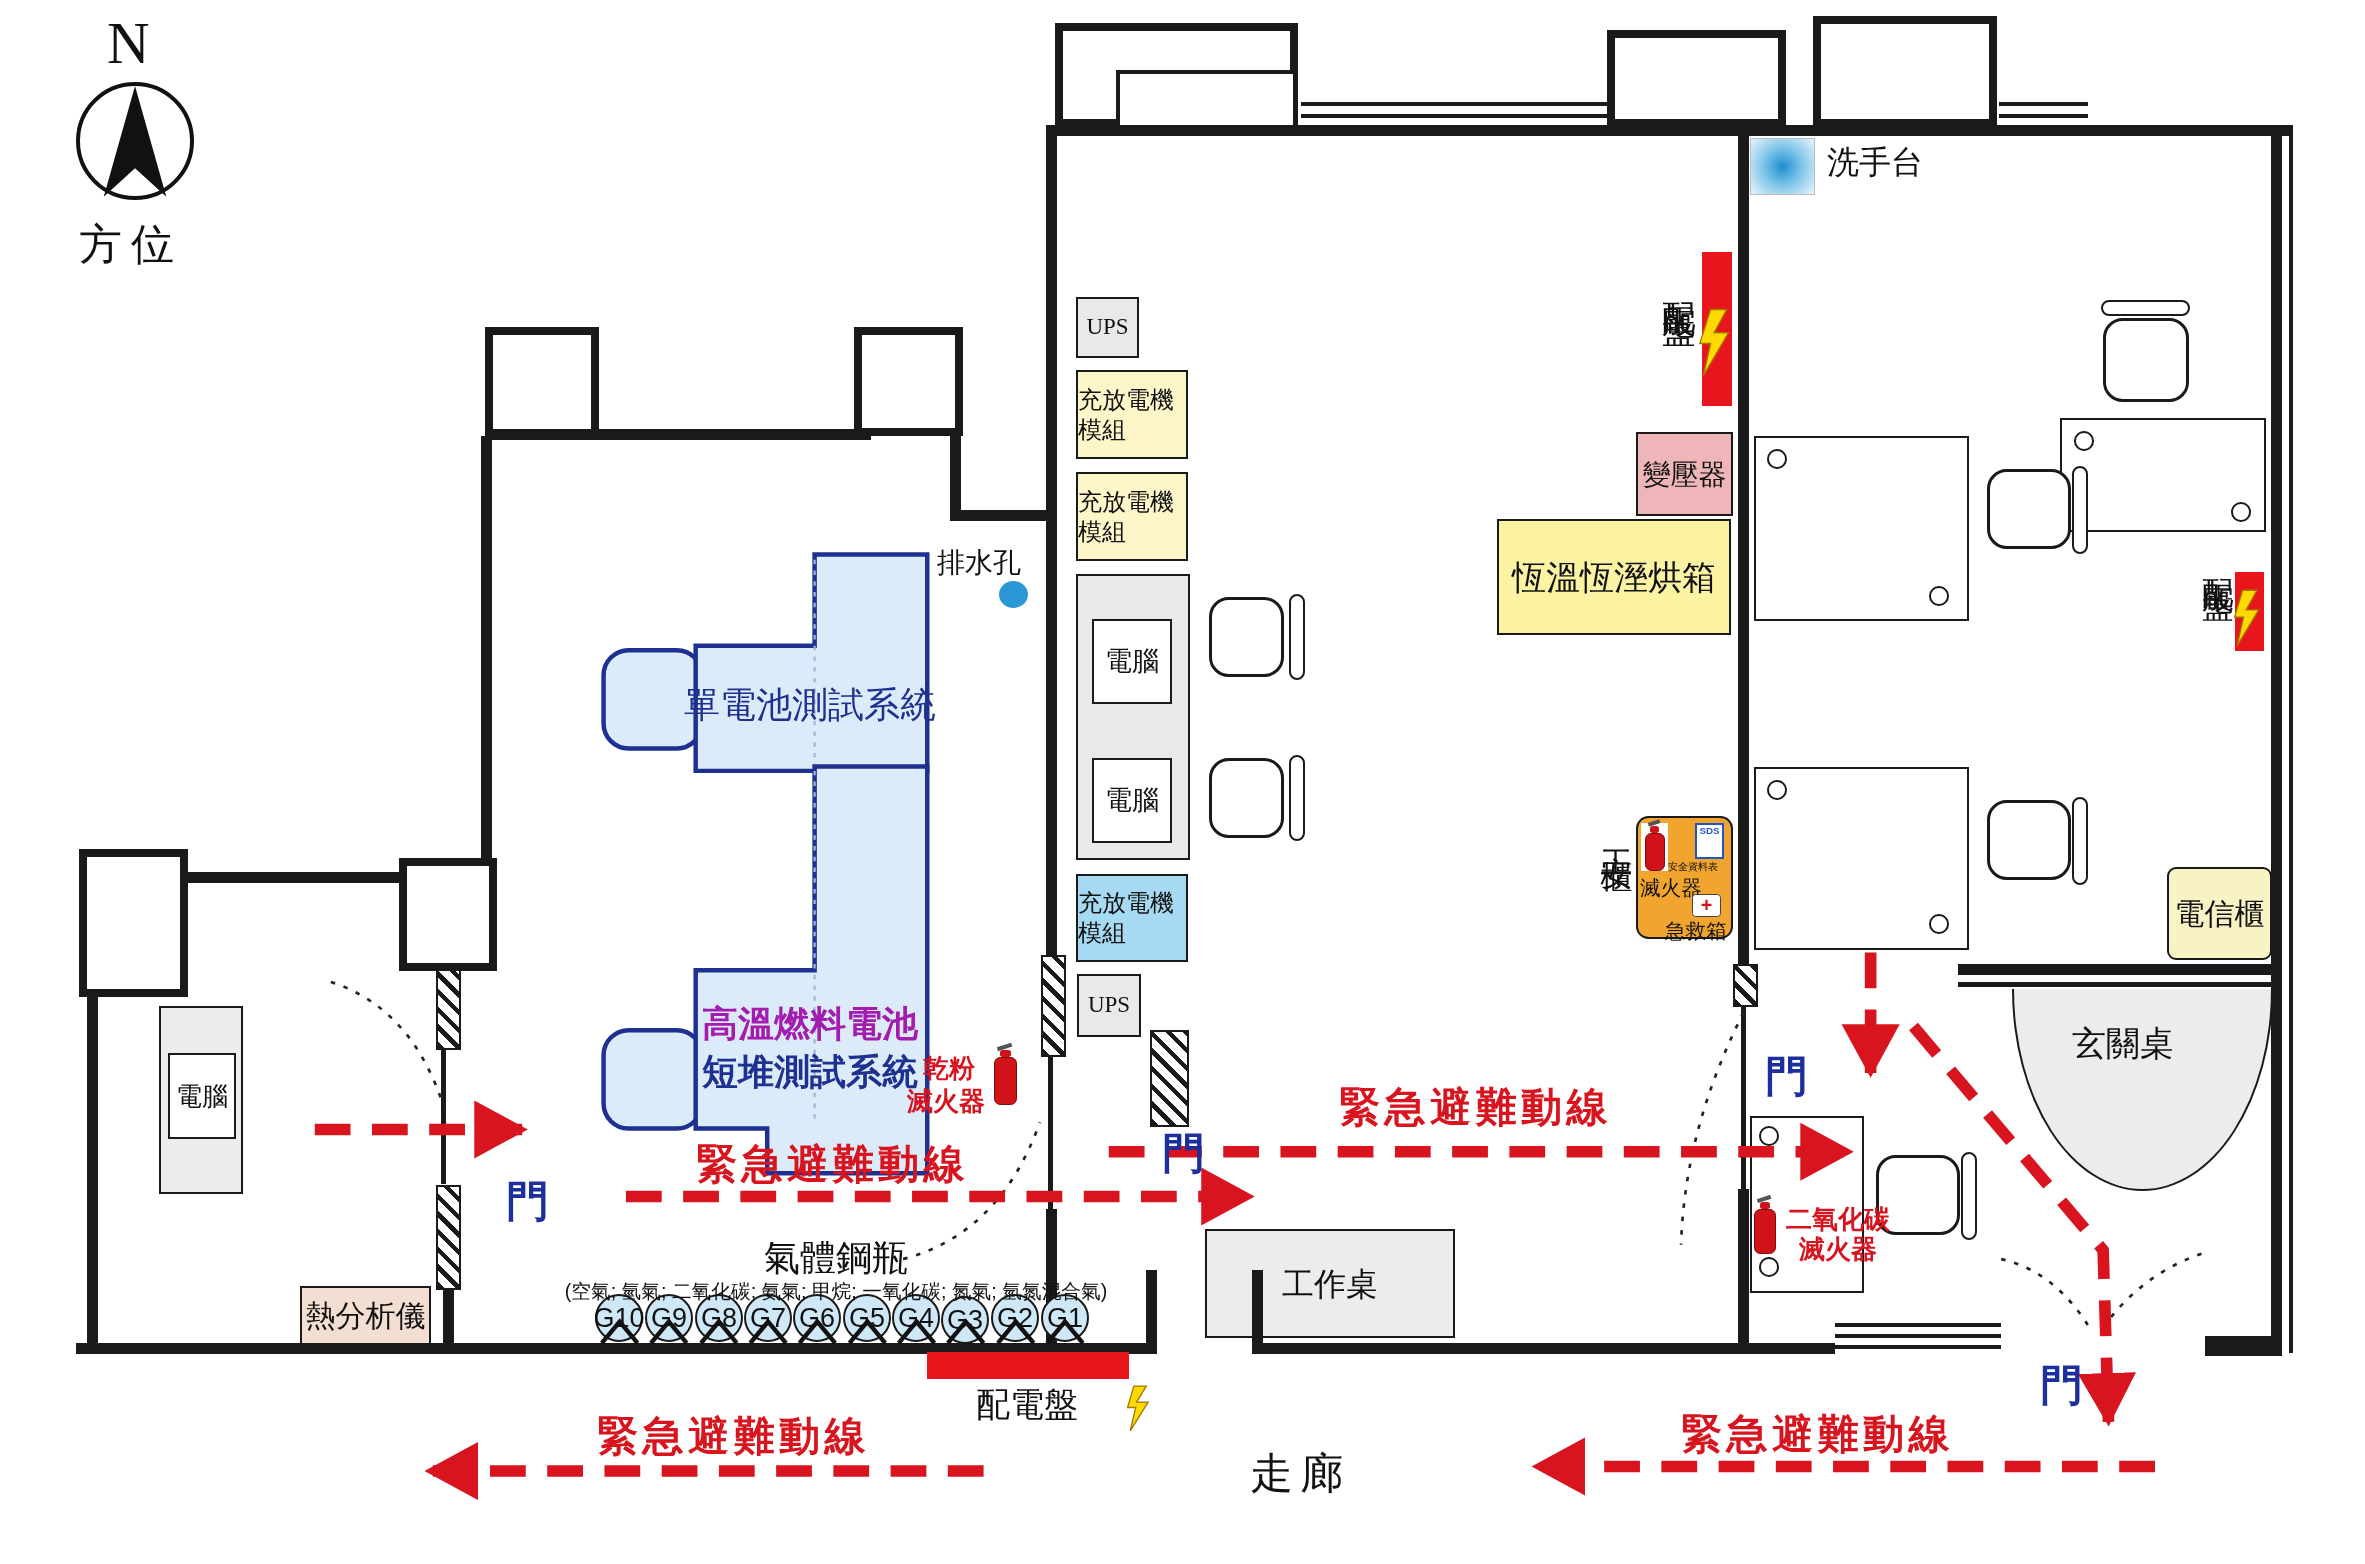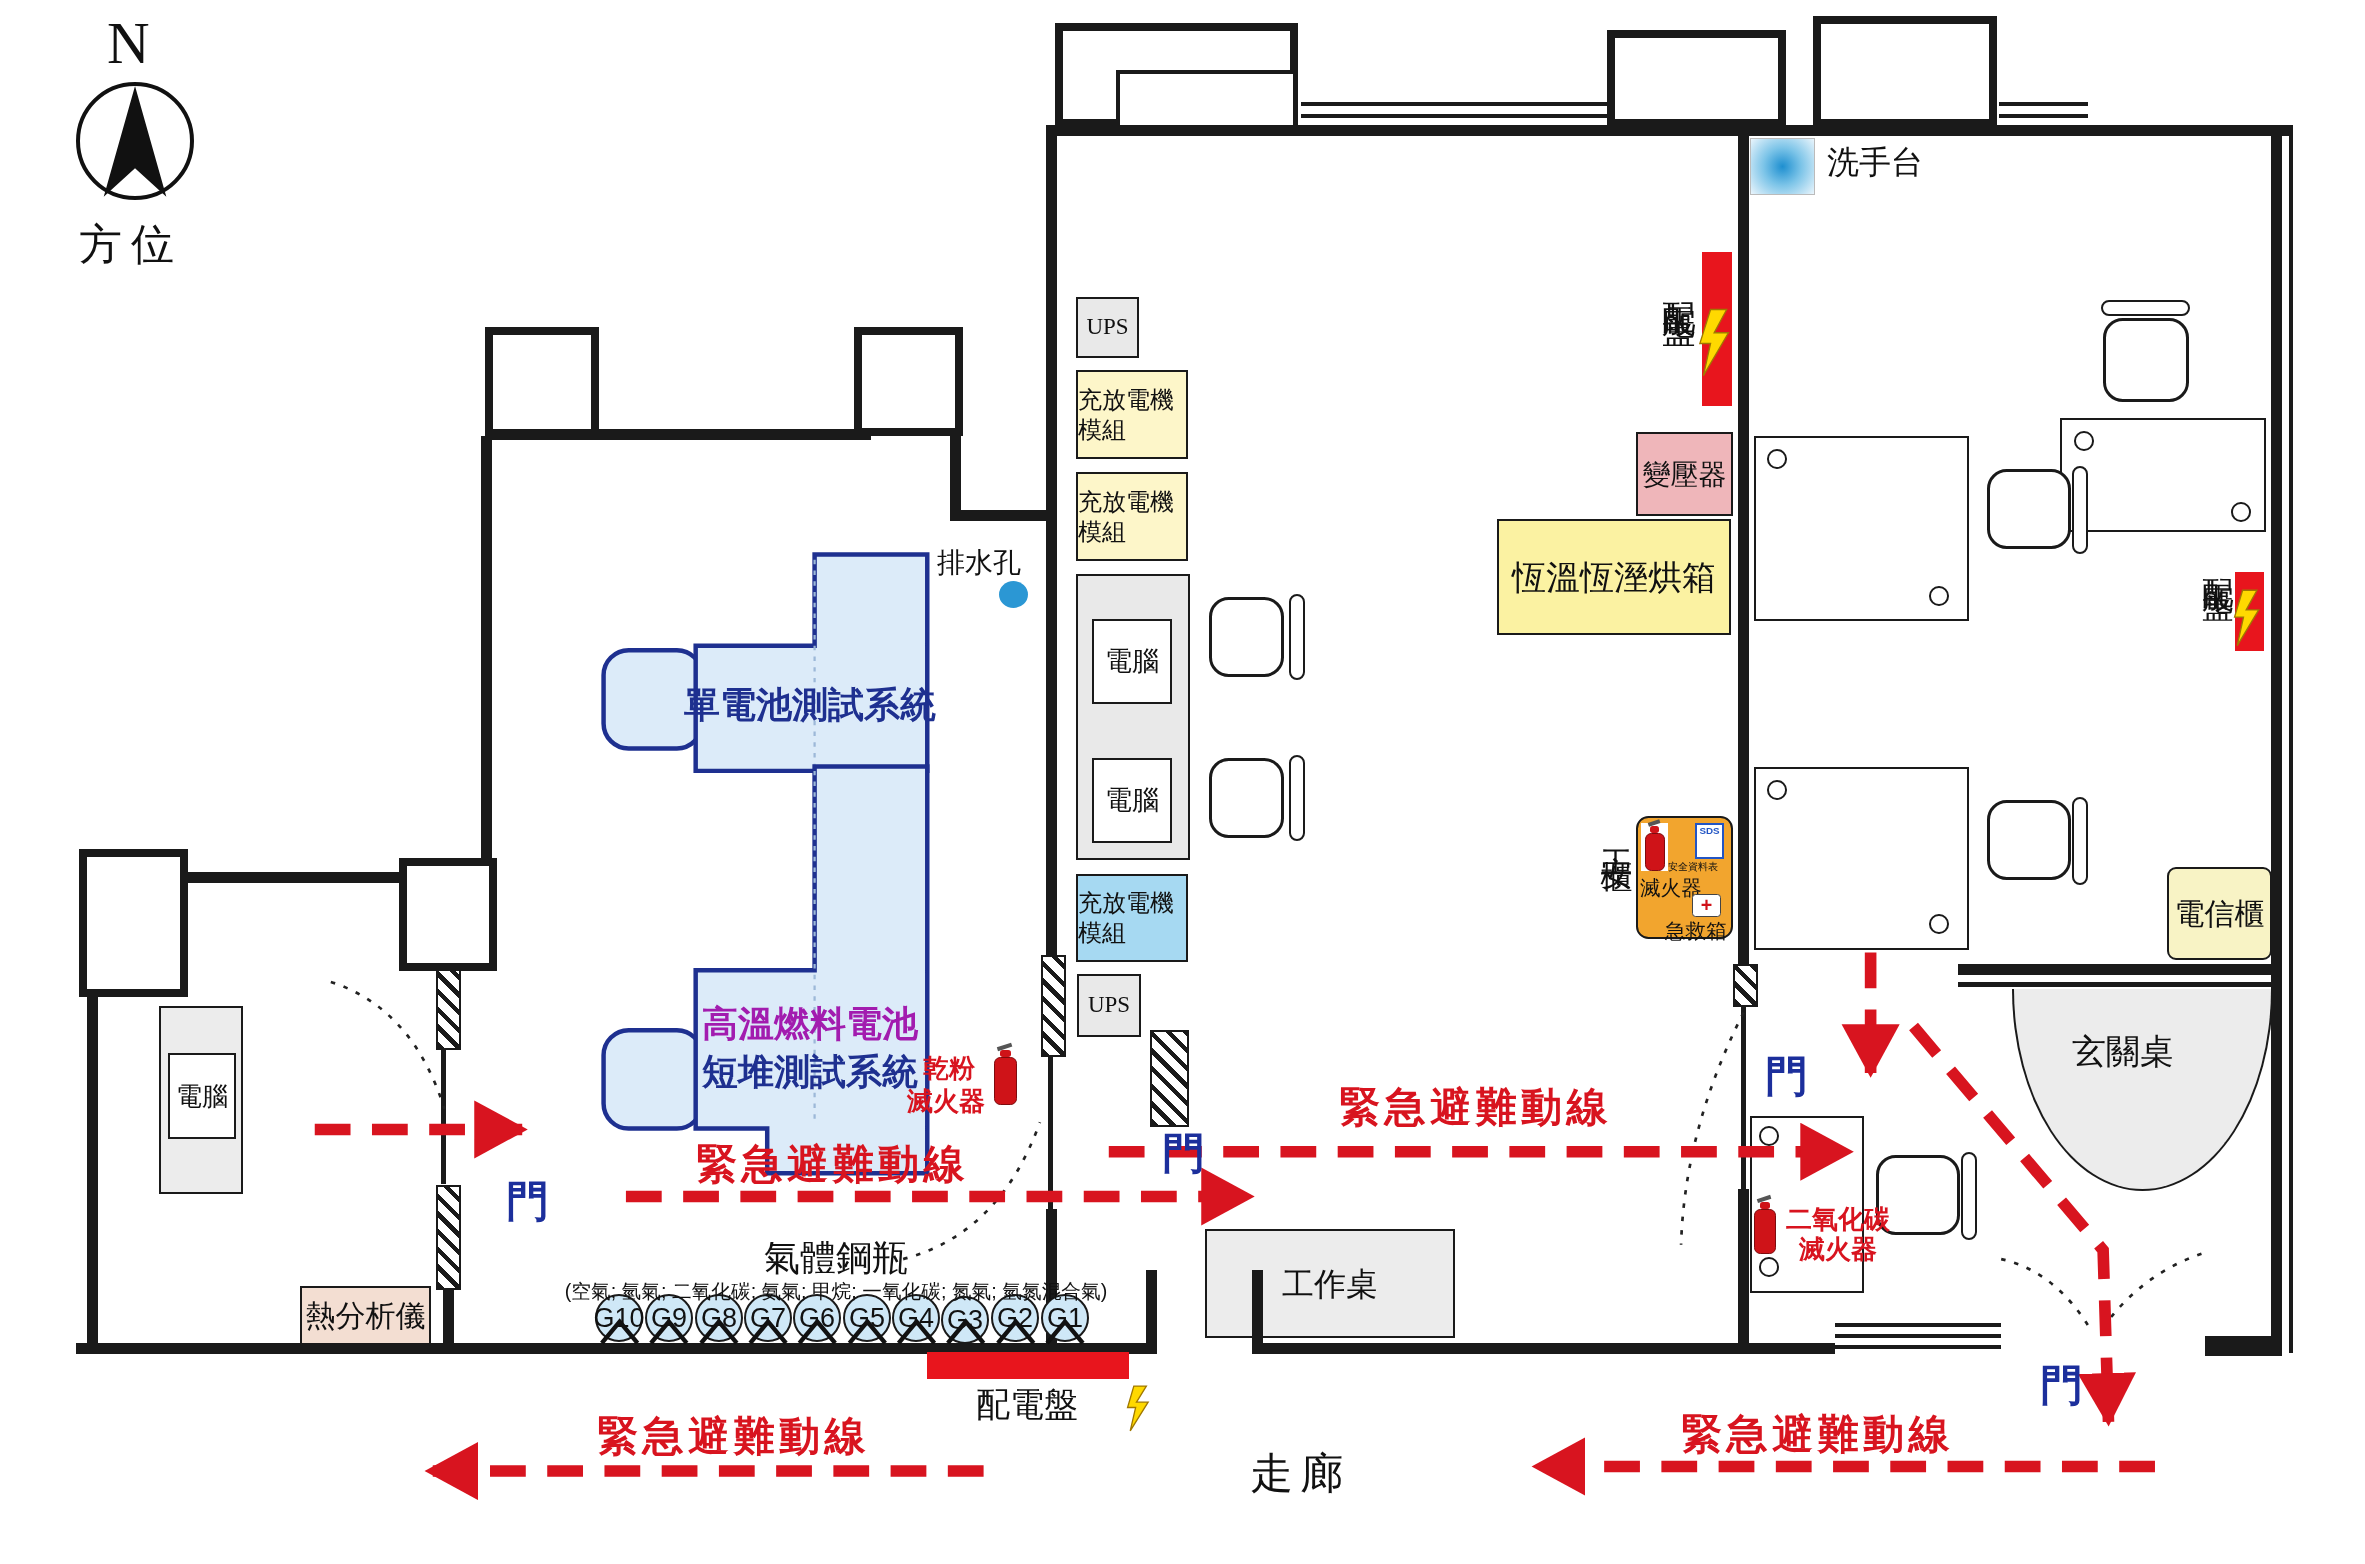--- a/index.html
+++ b/index.html
@@ -97,21 +97,21 @@
   <div class="t" style="left:79px;top:216px;font-size:43px;letter-spacing:9px;">方位</div>
 
   <div class="box" style="left:159px;top:1006px;width:84px;height:188px;background:#ececec;"></div>
   <div class="box" style="left:168px;top:1053px;width:68px;height:86px;background:#fff;font-size:26px;">
     <span>電腦</span>
   </div>
   <div class="box" style="left:300px;top:1286px;width:131px;height:59px;background:#f3ded2;font-size:30px;">
     <span>熱分析儀</span>
   </div>
 
-  <div class="t tc" style="left:810px;top:681px;font-size:36px;font-weight:bold;color:#1e3090;">單電池測試系統</div>
+  <div class="t tc" style="left:810px;top:681px;font-size:36px;font-weight:normal;color:#1e3090;">單電池測試系統</div>
   <div class="t tc" style="left:810px;top:1000px;font-size:36px;font-weight:bold;color:#a21caf;">高溫燃料電池</div>
   <div class="t tc" style="left:810px;top:1048px;font-size:36px;font-weight:bold;color:#1e3090;">短堆測試系統</div>
 
   <div class="t" style="left:937px;top:544px;font-size:28px;">排水孔</div>
   <div style="position:absolute;left:999px;top:581px;width:29px;height:27px;background:#2b97d4;border-radius:50%;z-index:4;"></div>
 
   <div class="t tc" style="left:836px;top:1234px;font-size:36px;">氣體鋼瓶</div>
   <div class="t tc" style="left:836px;top:1278px;font-size:19.7px;">(空氣; 氫氣; 二氧化碳; 氨氣; 甲烷; 一氧化碳; 氮氣; 氫氮混合氣)</div>
   <div class="cyl" style="left:595px;top:1294px;">
       <span>G10</span>
@@ -237,21 +237,21 @@
   <div class="back" style="left:1961px;top:1152px;width:16px;height:88px;"></div>
 
   <div class="t v" style="left:2196px;top:553px;font-size:32px;height:134px;">配電盤</div>
   <div style="position:absolute;left:2235px;top:572px;width:29px;height:79px;background:#e8151d;z-index:4;"></div>
 
   <div class="box" style="left:2167px;top:867px;width:105px;height:93px;background:#f8f3c5;border-radius:9px;font-size:30px;">
     <span>電信櫃</span>
   </div>
   <div style="position:absolute;left:2012px;top:989px;width:261px;height:202px;background:#ececec;border:2.7px solid #1a1a1a;
               border-top:none;border-radius:0 0 50% 50% / 0 0 100% 100%;box-sizing:border-box;z-index:2;"></div>
-  <div class="t" style="left:2072px;top:1021px;font-size:34px;margin-top:8px;">玄關桌</div>
+  <div class="t" style="left:2072px;top:1021px;font-size:34px;">玄關桌</div>
 
   <div class="t door-blue" style="left:506px;top:1173px;font-size:43px;">門</div>
   <div class="t door-blue" style="left:1162px;top:1125px;font-size:43px;">門</div>
   <div class="t door-blue" style="left:1765px;top:1048px;font-size:43px;">門</div>
   <div class="t door-blue" style="left:2040px;top:1357px;font-size:43px;">門</div>
 
   <div class="t route-red" style="left:696px;top:1137px;font-size:41px;letter-spacing:4.5px;">緊急避難動線</div>
   <div class="t route-red" style="left:1339px;top:1080px;font-size:41px;letter-spacing:4.5px;">緊急避難動線</div>
   <div class="t route-red" style="left:597px;top:1409px;font-size:41px;letter-spacing:4.5px;">緊急避難動線</div>
   <div class="t route-red" style="left:1681px;top:1407px;font-size:41px;letter-spacing:4.5px;">緊急避難動線</div>

